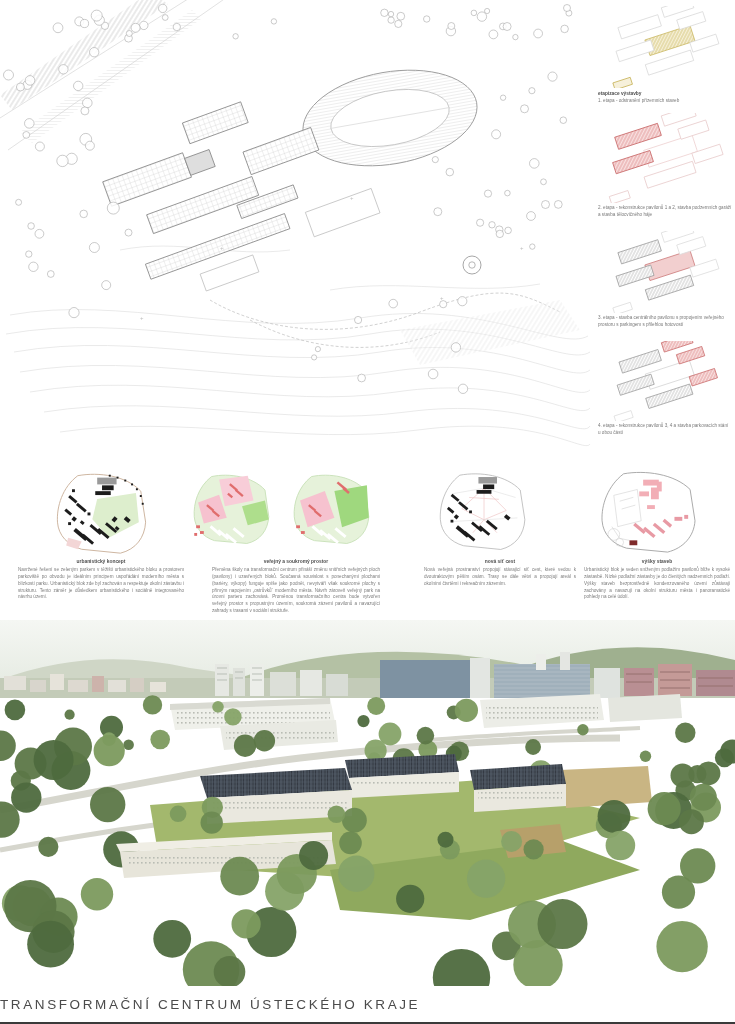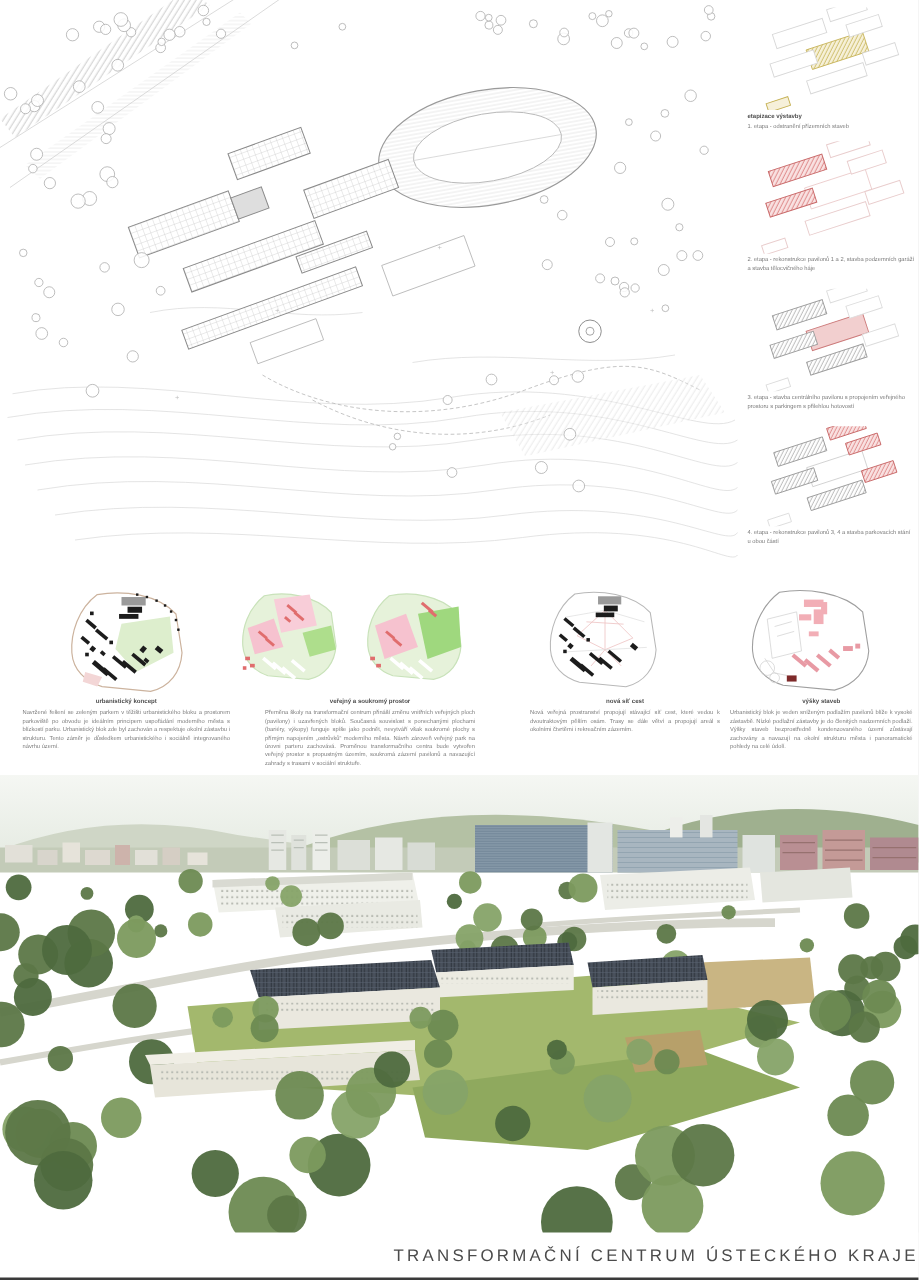--- a/index.html
+++ b/index.html
@@ -7,21 +7,21 @@
   .abs{position:absolute;}
   
   #phase-col{position:absolute;left:596px;top:6px;width:136px;display:flex;flex-direction:column;}
   .phase-cap{font-size:4.6px;line-height:1.5;color:#7a7a7a;margin:2px 0 0 2px;}
   .phase-cap b{display:block;color:#4f4f4f;font-size:4.8px;margin-bottom:1px;}
   .mt8{margin-top:8px}.mt12{margin-top:12px}
   
   .concept-cap{position:absolute;font-size:4.6px;line-height:1.5;color:#7d7d7d;text-align:justify;}
   .concept-cap b{display:block;text-align:center;color:#4f4f4f;font-size:4.9px;margin-bottom:1.5px;}
   
-  #title-band{position:absolute;left:0;top:986px;width:735px;height:36px;display:flex;align-items:center;justify-content:flex-end;background:#fff;}
+  #title-band{position:absolute;left:0;top:986px;width:735px;height:36px;display:flex;align-items:center;justify-content:flex-start;background:#fff;}
   #title-band span{font-size:13.5px;letter-spacing:2.6px;color:#4b4b4b;}
   #bottom-rule{position:absolute;left:0;bottom:0;width:735px;height:2px;background:#3a3a3a;}
   svg{display:block;}
 </style>
 </head>
 <body>
 
 <svg width="0" height="0" style="position:absolute" aria-hidden="true">
   <defs>
     <pattern id="ptRoofGrid" width="5" height="5" patternUnits="userSpaceOnUse">

